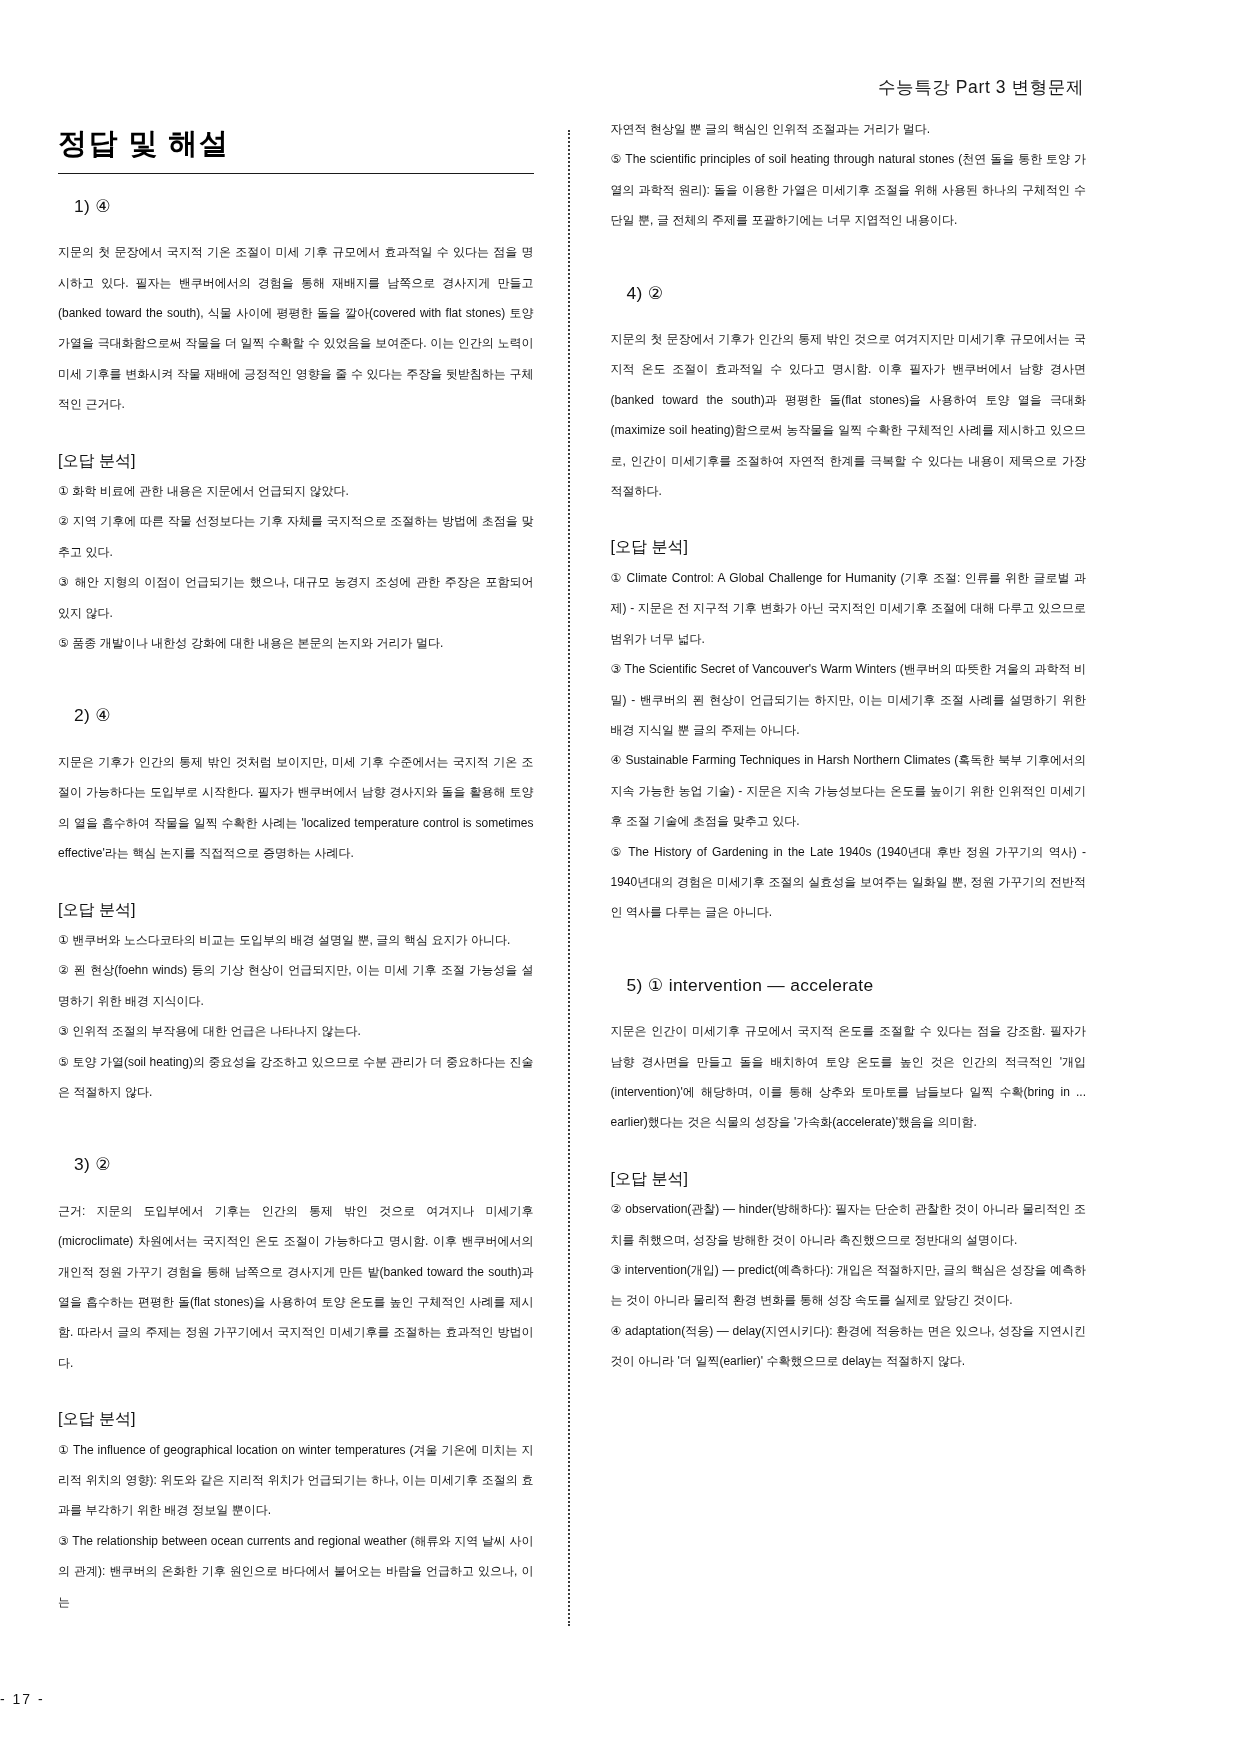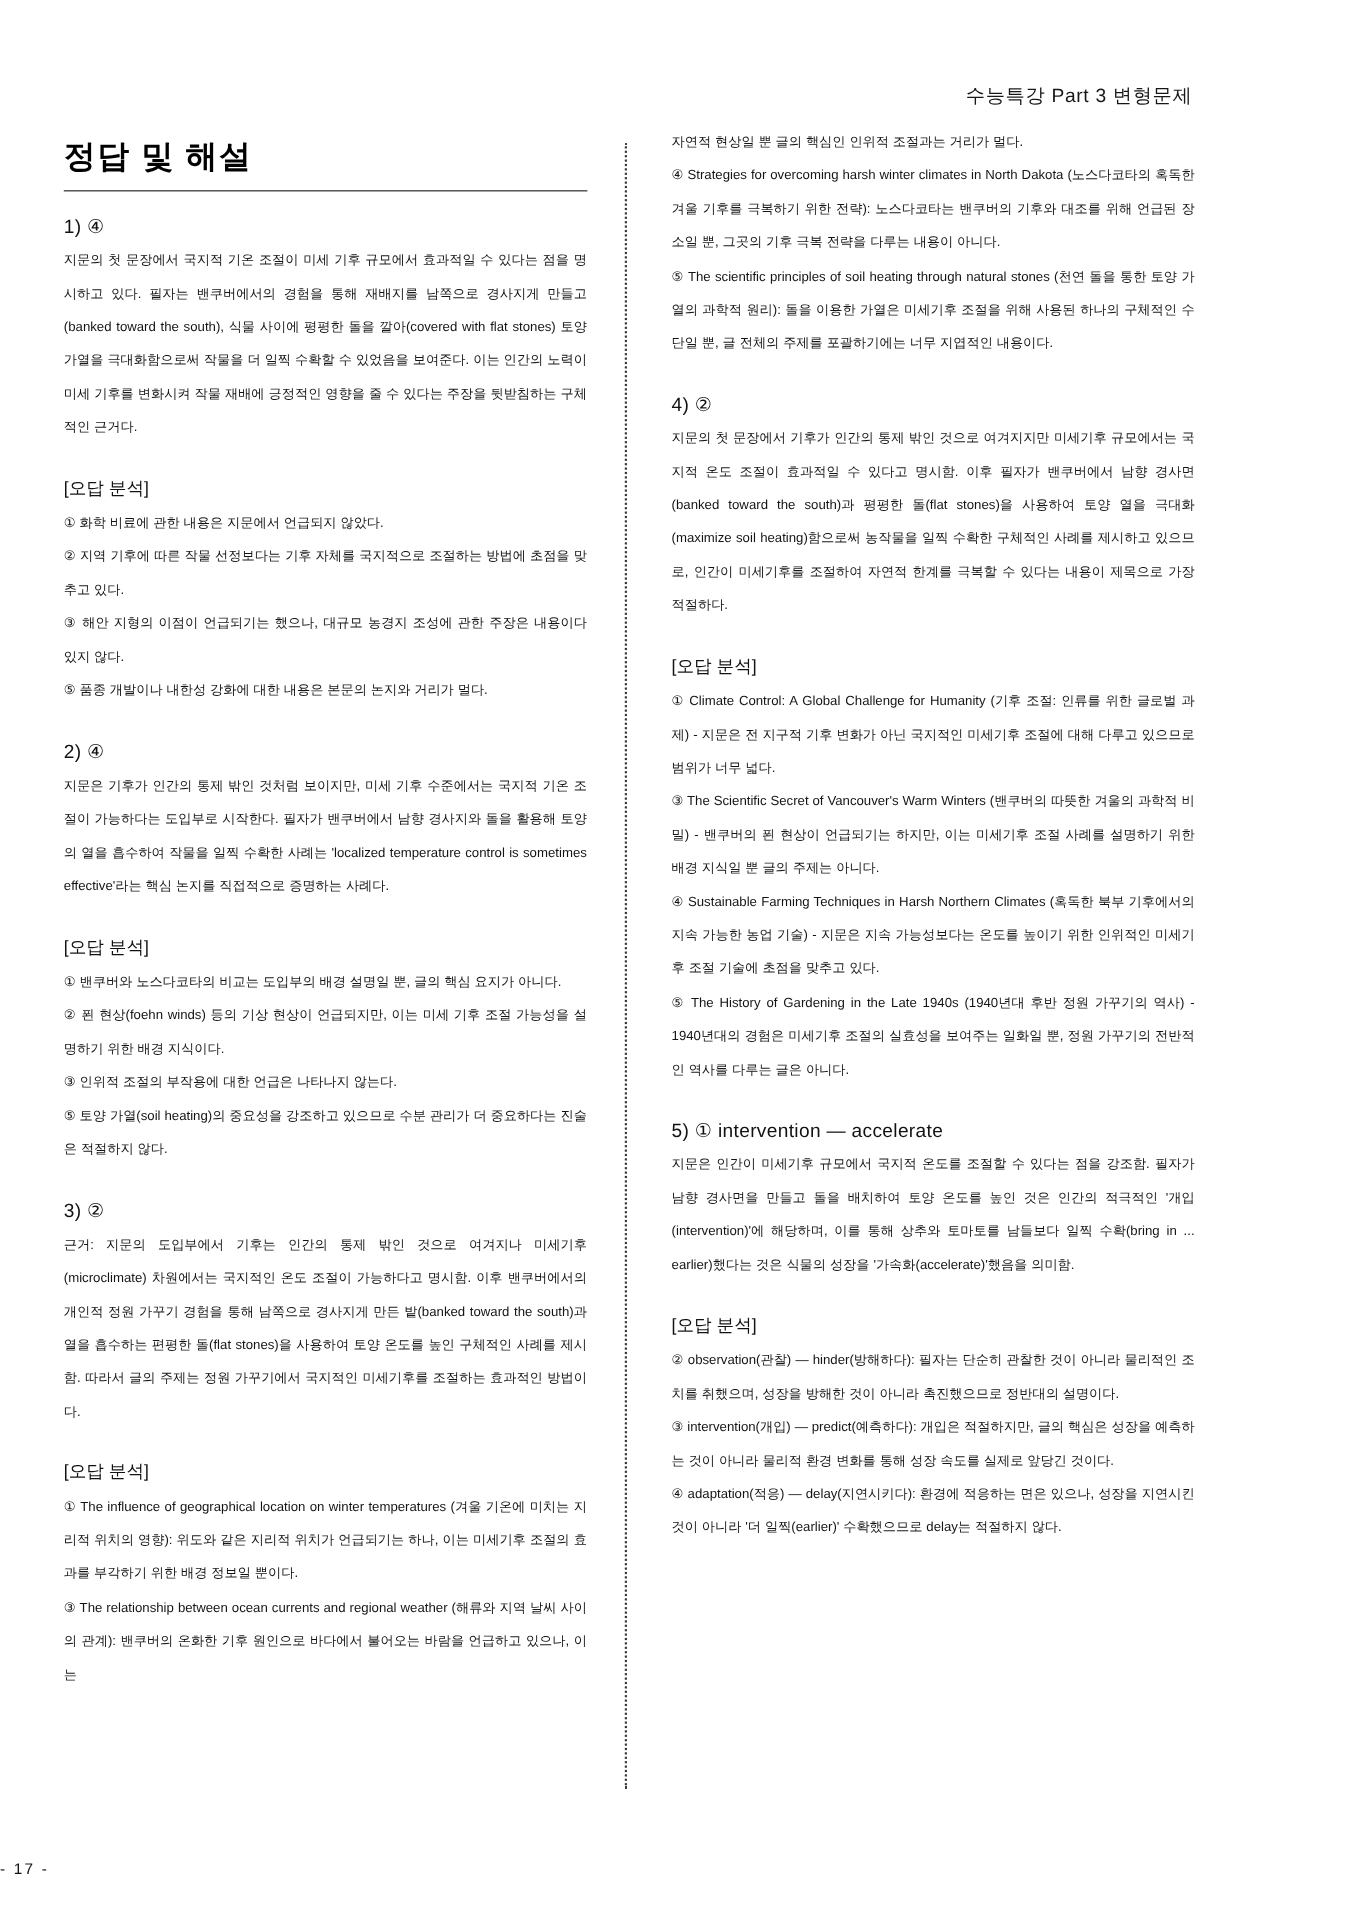--- a/index.html
+++ b/index.html
@@ -86,21 +86,21 @@
     line-height: 30.4px;
     text-align: justify;
     text-justify: inter-word;
     word-spacing: 0.2px;
     color: #141414;
   }
   p.nojust {
     text-align: left;
   }
   .qhead {
-    margin: 0;
+    margin: 16px;
     font-size: 17.4px;
     line-height: 30.4px;
     letter-spacing: 0.3px;
   }
   .seclabel {
     margin: 0;
     font-size: 16px;
     line-height: 30.4px;
   }
 
@@ -130,21 +130,21 @@
       <h1 class="doc-title">정답 및 해설</h1>
       <hr class="title-rule">
 
       <div class="block">
         <p class="qhead">1) ④</p>
         <p class="line-group">지문의 첫 문장에서 국지적 기온 조절이 미세 기후 규모에서 효과적일 수 있다는 점을 명시하고 있다. 필자는 밴쿠버에서의 경험을 통해 재배지를 남쪽으로 경사지게 만들고(banked toward the south), 식물 사이에 평평한 돌을 깔아(covered with flat stones) 토양 가열을 극대화함으로써 작물을 더 일찍 수확할 수 있었음을 보여준다. 이는 인간의 노력이 미세 기후를 변화시켜 작물 재배에 긍정적인 영향을 줄 수 있다는 주장을 뒷받침하는 구체적인 근거다.</p>
         <div class="spacer"></div>
         <p class="seclabel">[오답 분석]</p>
         <p class="line-group">① 화학 비료에 관한 내용은 지문에서 언급되지 않았다.</p>
         <p class="line-group">② 지역 기후에 따른 작물 선정보다는 기후 자체를 국지적으로 조절하는 방법에 초점을 맞추고 있다.</p>
-        <p class="line-group">③ 해안 지형의 이점이 언급되기는 했으나, 대규모 농경지 조성에 관한 주장은 내용이다 있지 않다.</p>
+        <p class="line-group">③ 해안 지형의 이점이 언급되기는 했으나, 대규모 농경지 조성에 관한 주장은 포함되어 있지 않다.</p>
         <p class="line-group">⑤ 품종 개발이나 내한성 강화에 대한 내용은 본문의 논지와 거리가 멀다.</p>
       </div>
 
       <div class="spacer"></div>
 
       <div class="block">
         <p class="qhead">2) ④</p>
         <p class="line-group">지문은 기후가 인간의 통제 밖인 것처럼 보이지만, 미세 기후 수준에서는 국지적 기온 조절이 가능하다는 도입부로 시작한다. 필자가 밴쿠버에서 남향 경사지와 돌을 활용해 토양의 열을 흡수하여 작물을 일찍 수확한 사례는 'localized temperature control is sometimes effective'라는 핵심 논지를 직접적으로 증명하는 사례다.</p>
         <div class="spacer"></div>
         <p class="seclabel">[오답 분석]</p>
@@ -163,21 +163,20 @@
         <p class="seclabel">[오답 분석]</p>
         <p class="line-group">① The influence of geographical location on winter temperatures (겨울 기온에 미치는 지리적 위치의 영향): 위도와 같은 지리적 위치가 언급되기는 하나, 이는 미세기후 조절의 효과를 부각하기 위한 배경 정보일 뿐이다.</p>
         <p class="line-group">③ The relationship between ocean currents and regional weather (해류와 지역 날씨 사이의 관계): 밴쿠버의 온화한 기후 원인으로 바다에서 불어오는 바람을 언급하고 있으나, 이는</p>
       </div>
 
     </div>
 
     <div class="col col-right">
 
       <p class="line-group">자연적 현상일 뿐 글의 핵심인 인위적 조절과는 거리가 멀다.</p>
-      <p class="line-group">④ Strategies for overcoming harsh winter climates in North Dakota (노스다코타의 혹독한 겨울 기후를 극복하기 위한 전략): 노스다코타는 밴쿠버의 기후와 대조를 위해 언급된 장소일 뿐, 그곳의 기후 극복 전략을 다루는 내용이 아니다.</p>
       <p class="line-group">⑤ The scientific principles of soil heating through natural stones (천연 돌을 통한 토양 가열의 과학적 원리): 돌을 이용한 가열은 미세기후 조절을 위해 사용된 하나의 구체적인 수단일 뿐, 글 전체의 주제를 포괄하기에는 너무 지엽적인 내용이다.</p>
 
       <div class="spacer"></div>
 
       <div class="block">
         <p class="qhead">4) ②</p>
         <p class="line-group">지문의 첫 문장에서 기후가 인간의 통제 밖인 것으로 여겨지지만 미세기후 규모에서는 국지적 온도 조절이 효과적일 수 있다고 명시함. 이후 필자가 밴쿠버에서 남향 경사면(banked toward the south)과 평평한 돌(flat stones)을 사용하여 토양 열을 극대화(maximize soil heating)함으로써 농작물을 일찍 수확한 구체적인 사례를 제시하고 있으므로, 인간이 미세기후를 조절하여 자연적 한계를 극복할 수 있다는 내용이 제목으로 가장 적절하다.</p>
         <div class="spacer"></div>
         <p class="seclabel">[오답 분석]</p>
         <p class="line-group">① Climate Control: A Global Challenge for Humanity (기후 조절: 인류를 위한 글로벌 과제) - 지문은 전 지구적 기후 변화가 아닌 국지적인 미세기후 조절에 대해 다루고 있으므로 범위가 너무 넓다.</p>

